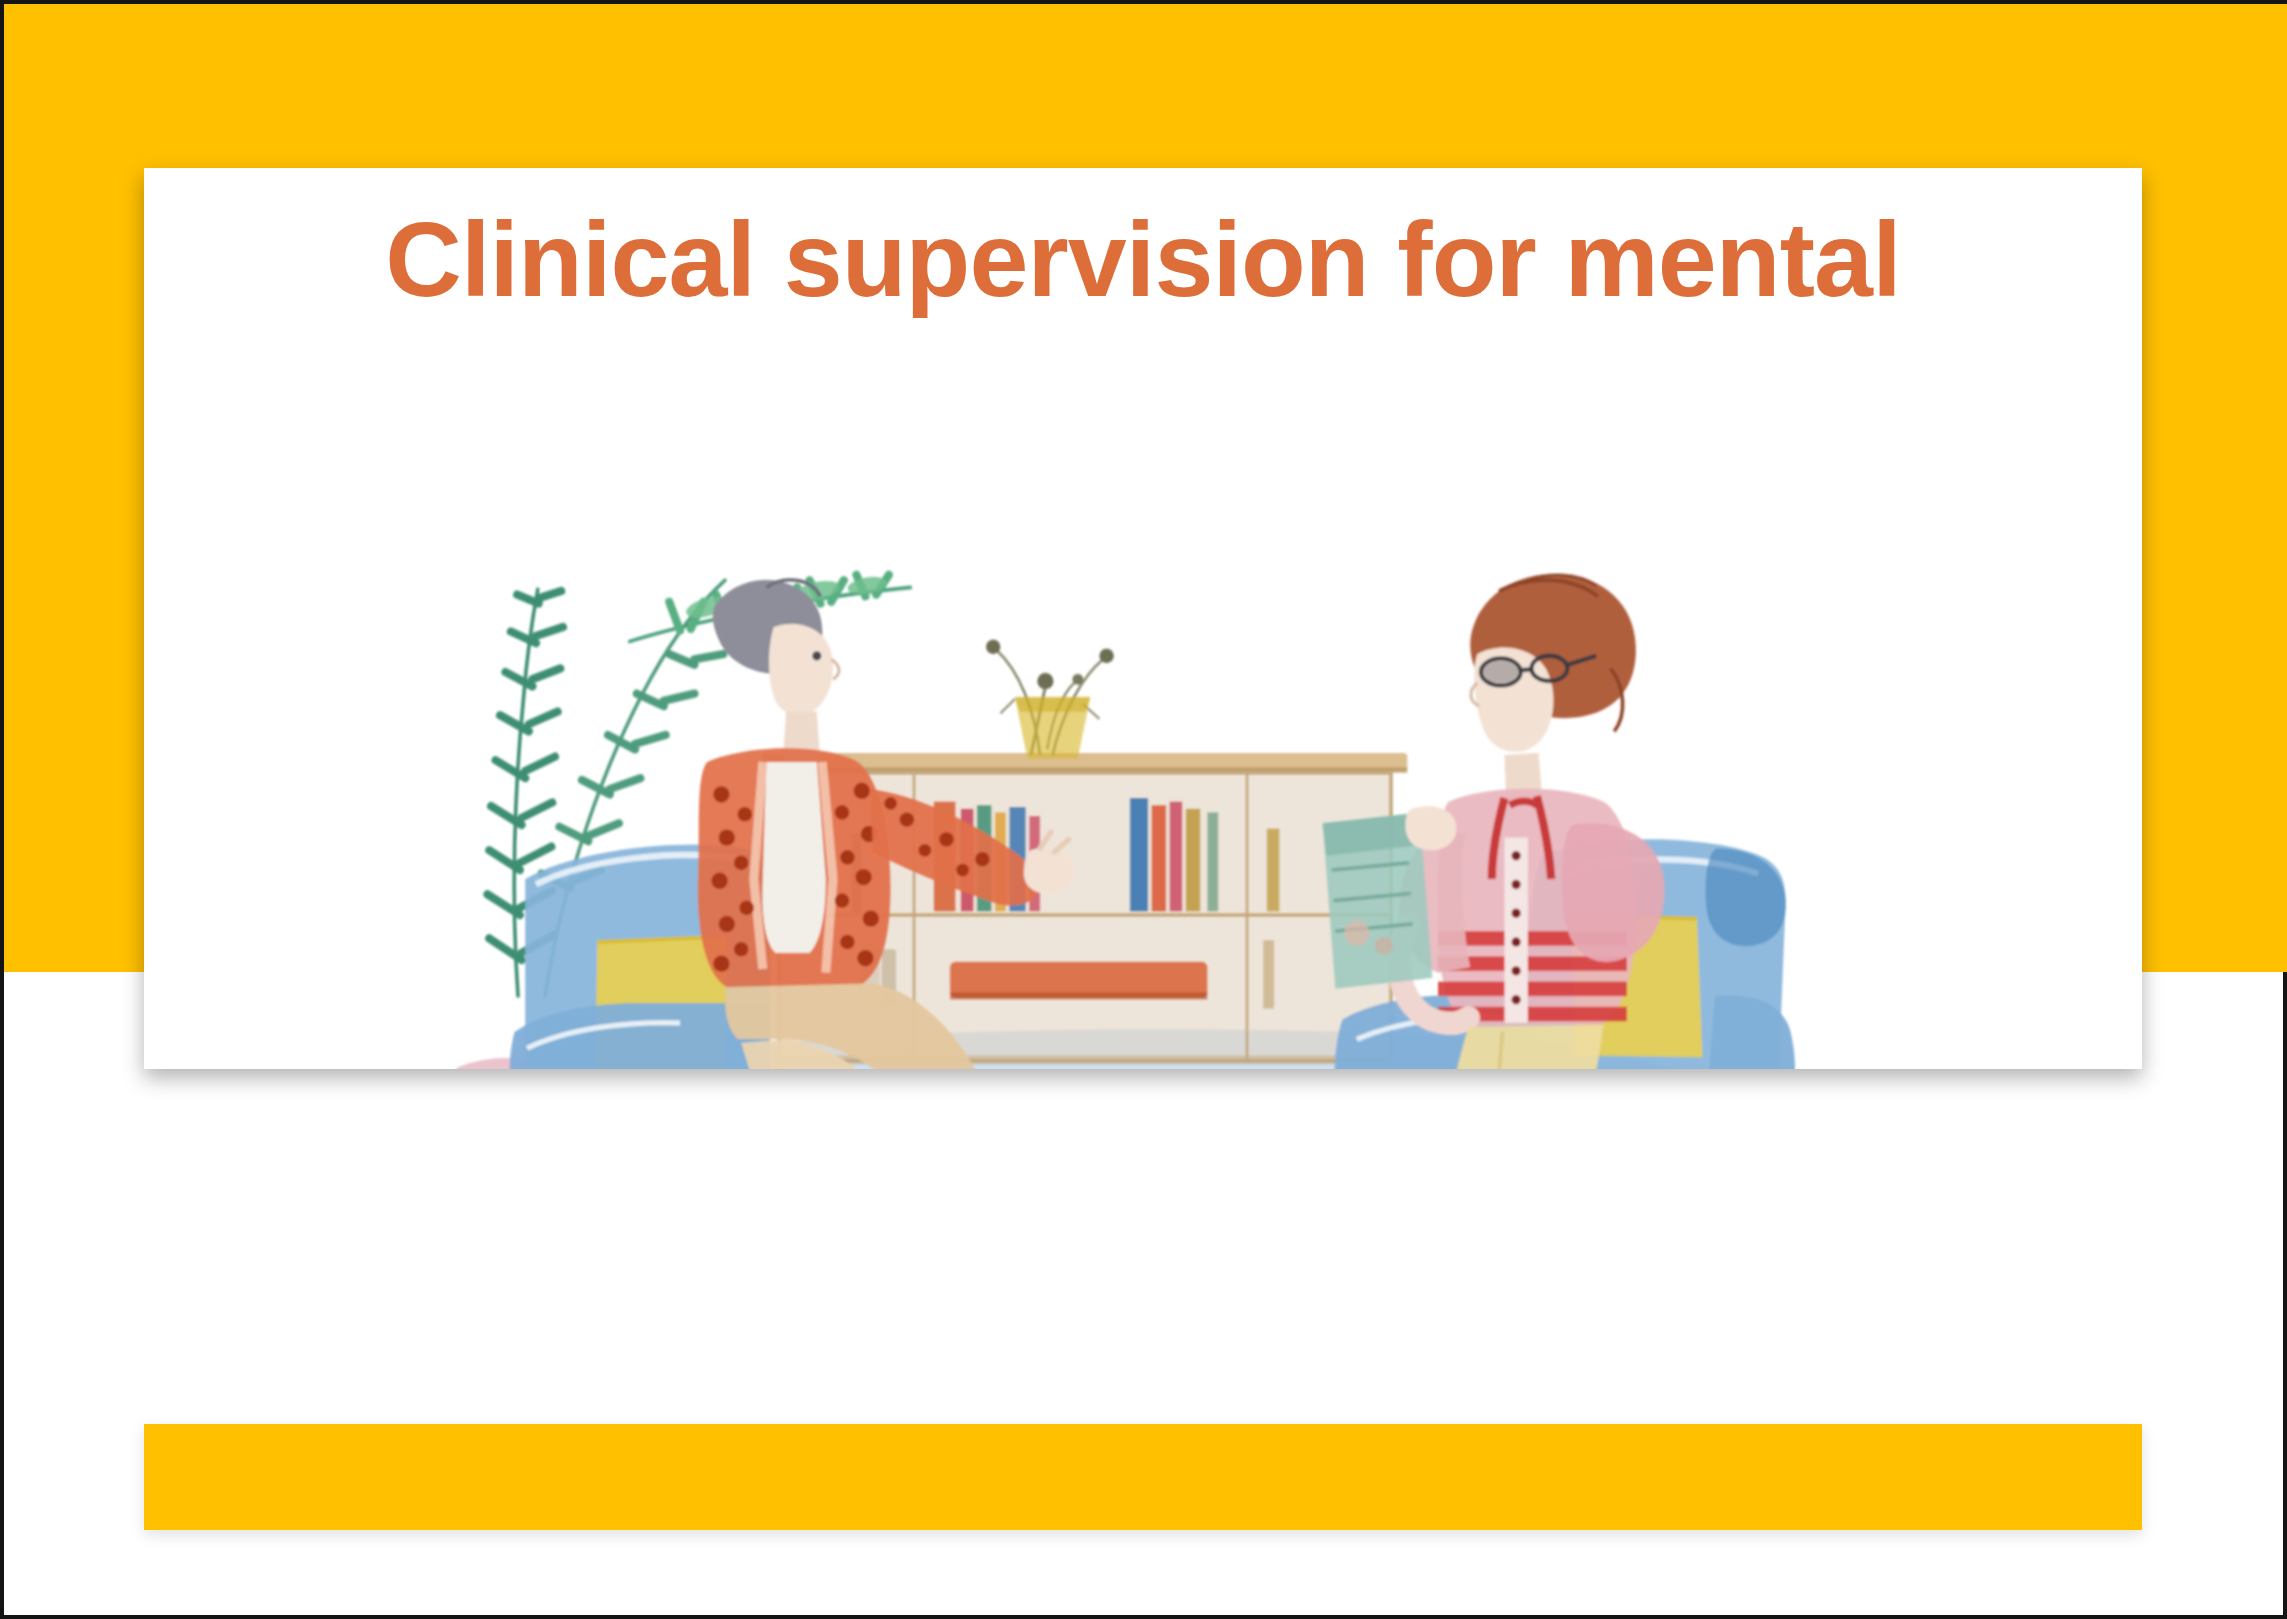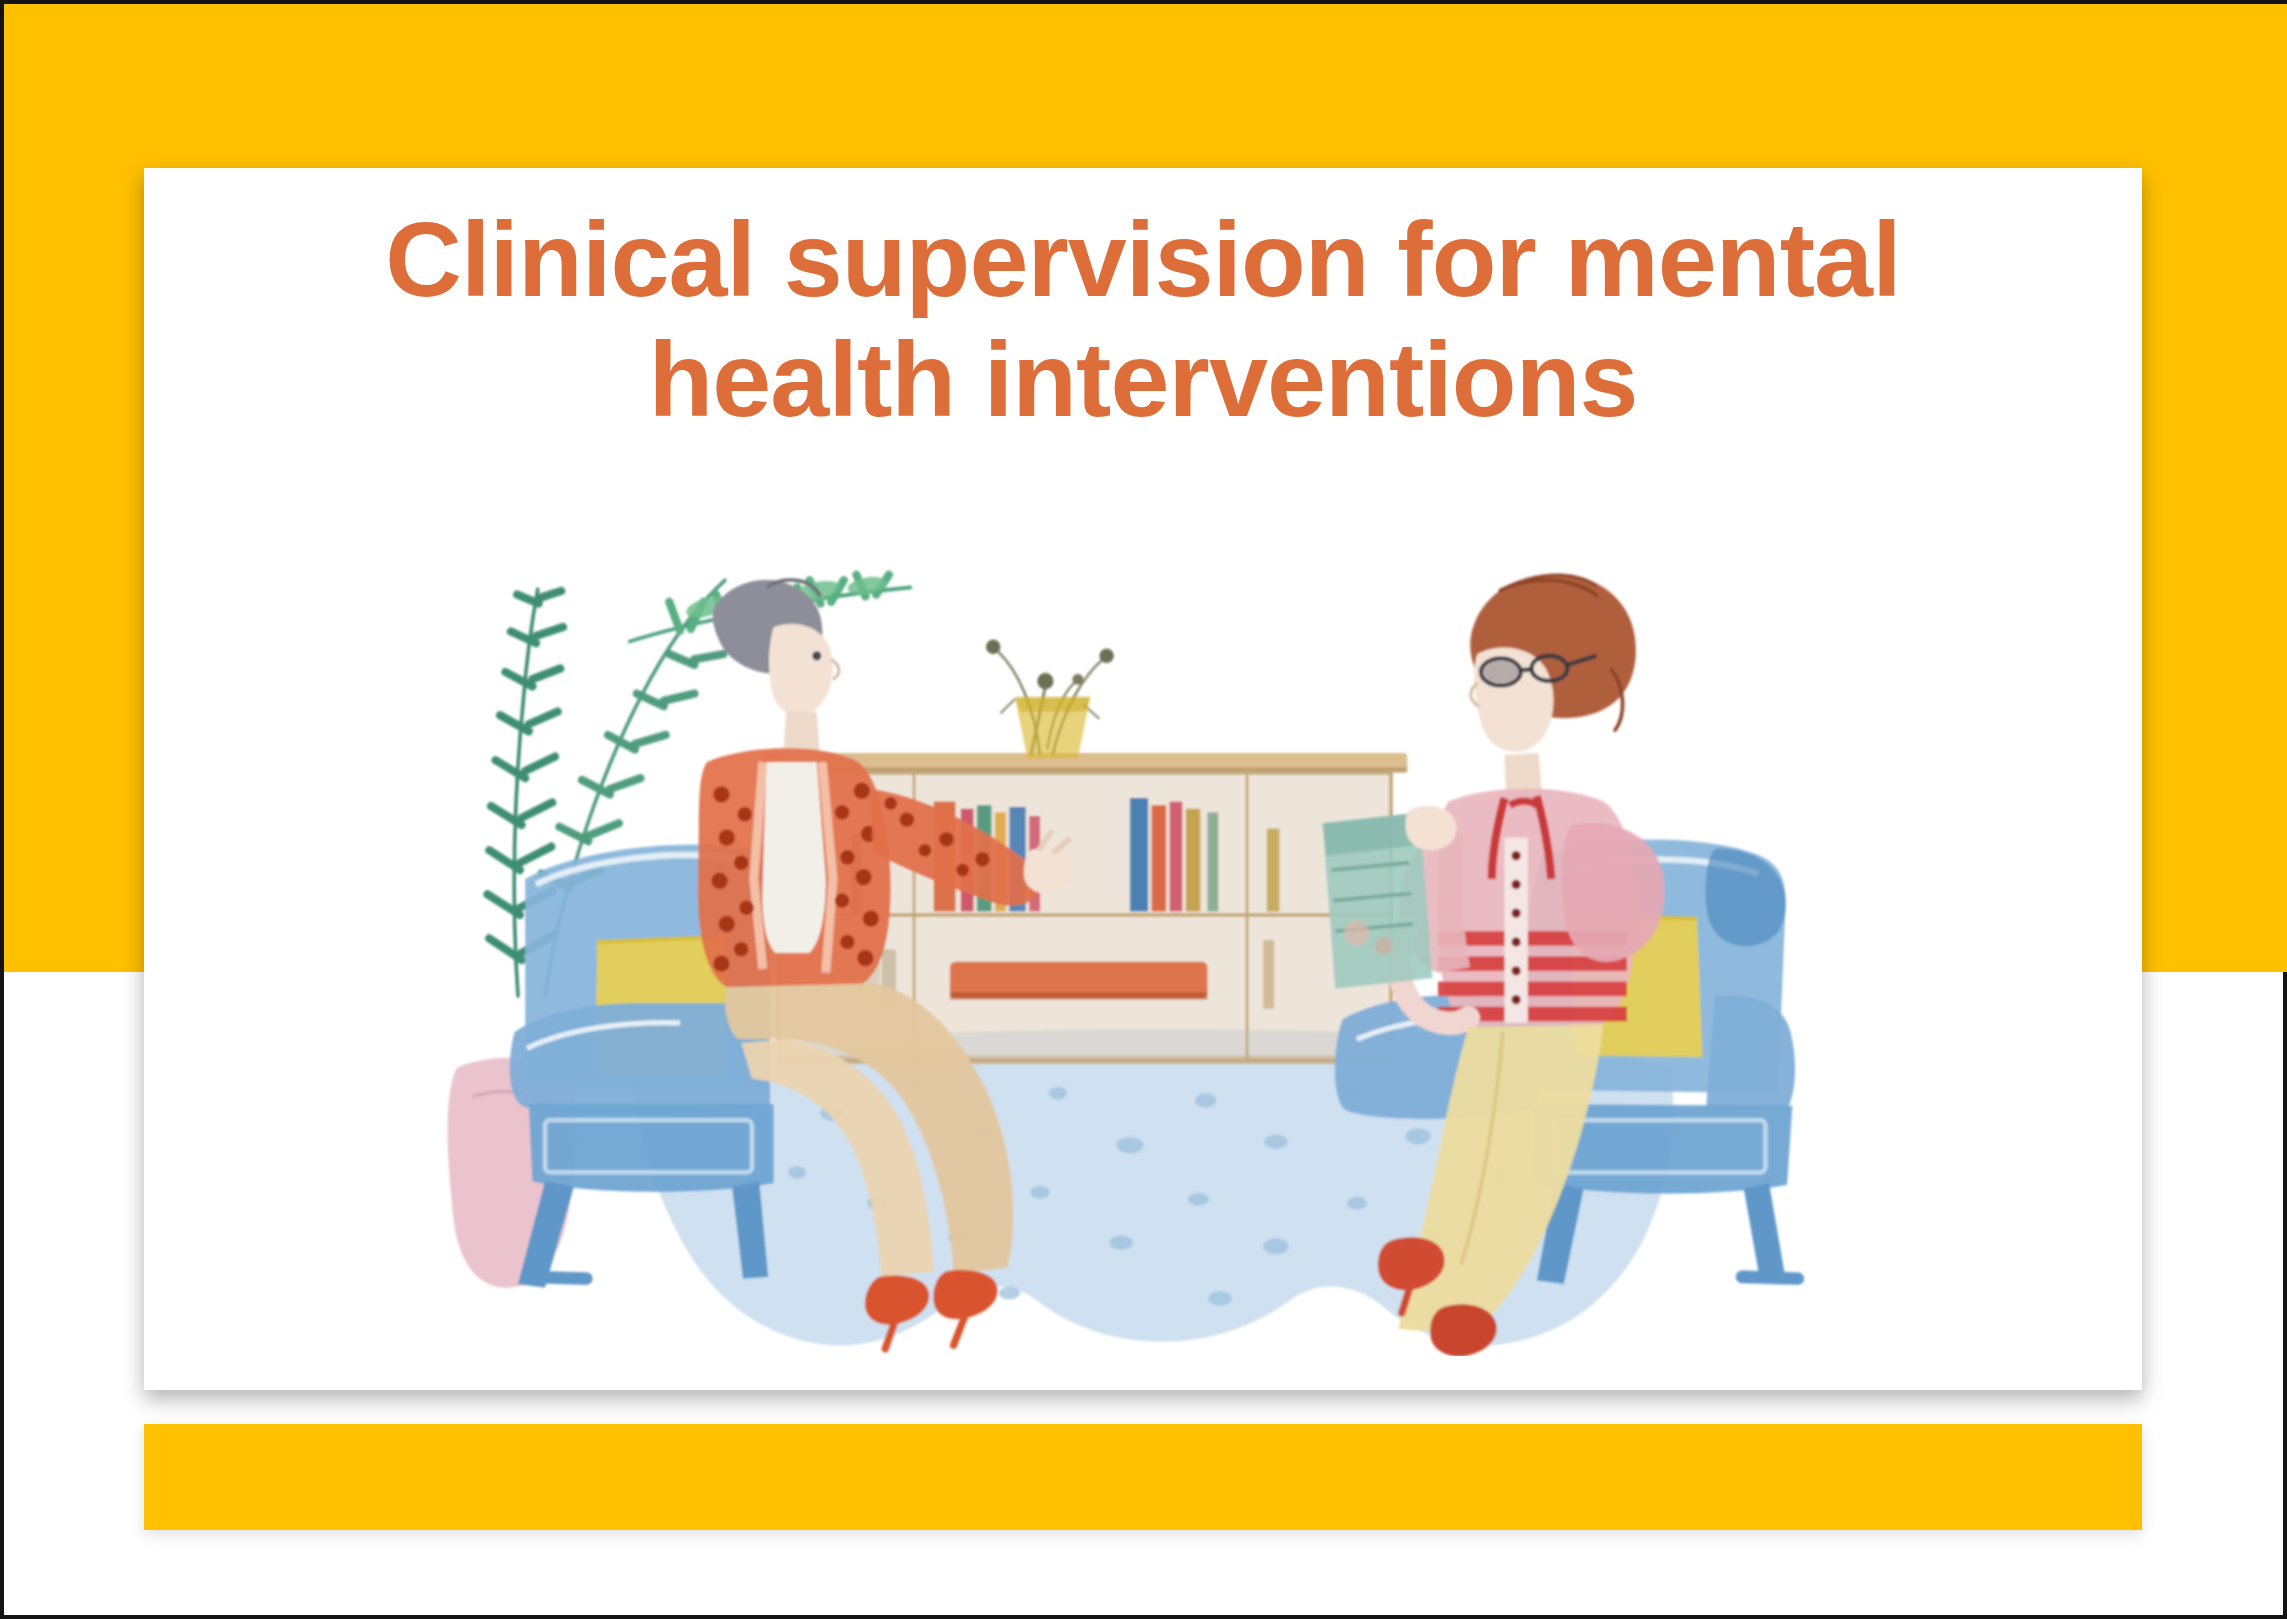--- a/index.html
+++ b/index.html
@@ -37,21 +37,21 @@
     position:absolute;
     left:0; top:0;
     width:2287px; height:164px;
     background:#FFC000;
   }
 
   
   .card {
     position:absolute;
     left:140px; top:164px;
-    width:1998px; height:1222px;
+    width:1998px; height:901px;
     background:#ffffff;
     box-shadow: 0 9px 20px rgba(0,0,0,0.30);
     overflow:hidden;
   }
 
   
   .title {
     position:absolute;
     left:144px; top:32px;
     width:1710px;
@@ -86,21 +86,20 @@
 <div id="slide">
 
   <div class="gold-top"></div>
   <div class="gold-block"></div>
   <div class="gold-right"></div>
 
   <div class="card">
 
     <div class="title">
       <span>Clinical supervision for mental</span><br>
-      <span>health interventions</span>
     </div>
 
     <div class="illustration">
       <svg viewBox="0 0 1660 960" xmlns="http://www.w3.org/2000/svg">
         <defs>
           <filter id="soft">
               <feGaussianBlur stdDeviation="1.1"></feGaussianBlur>
             </filter>
           <filter id="softer">
               <feGaussianBlur stdDeviation="2.4"></feGaussianBlur>

